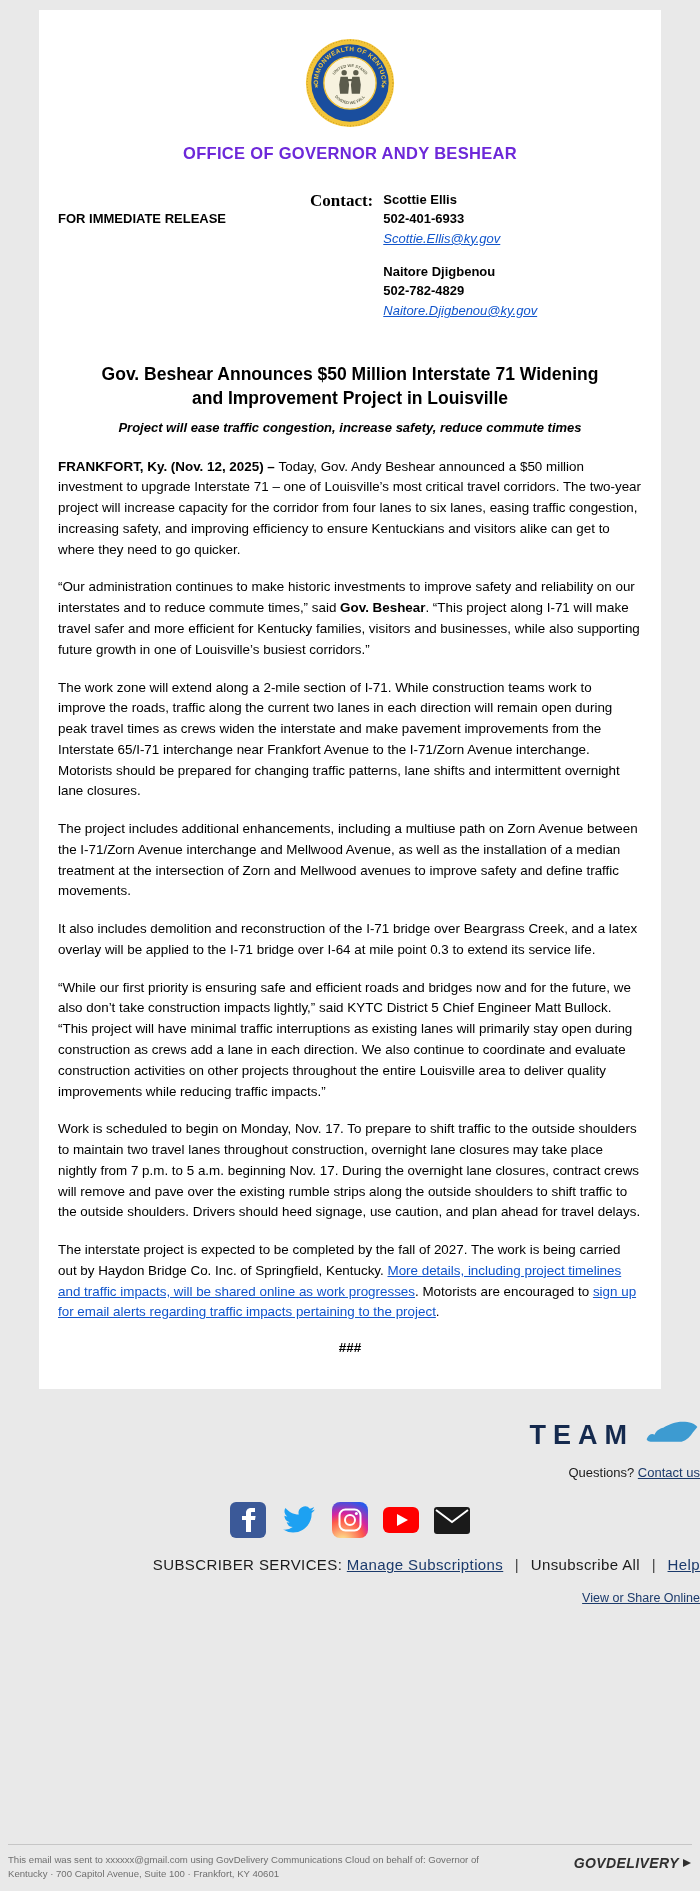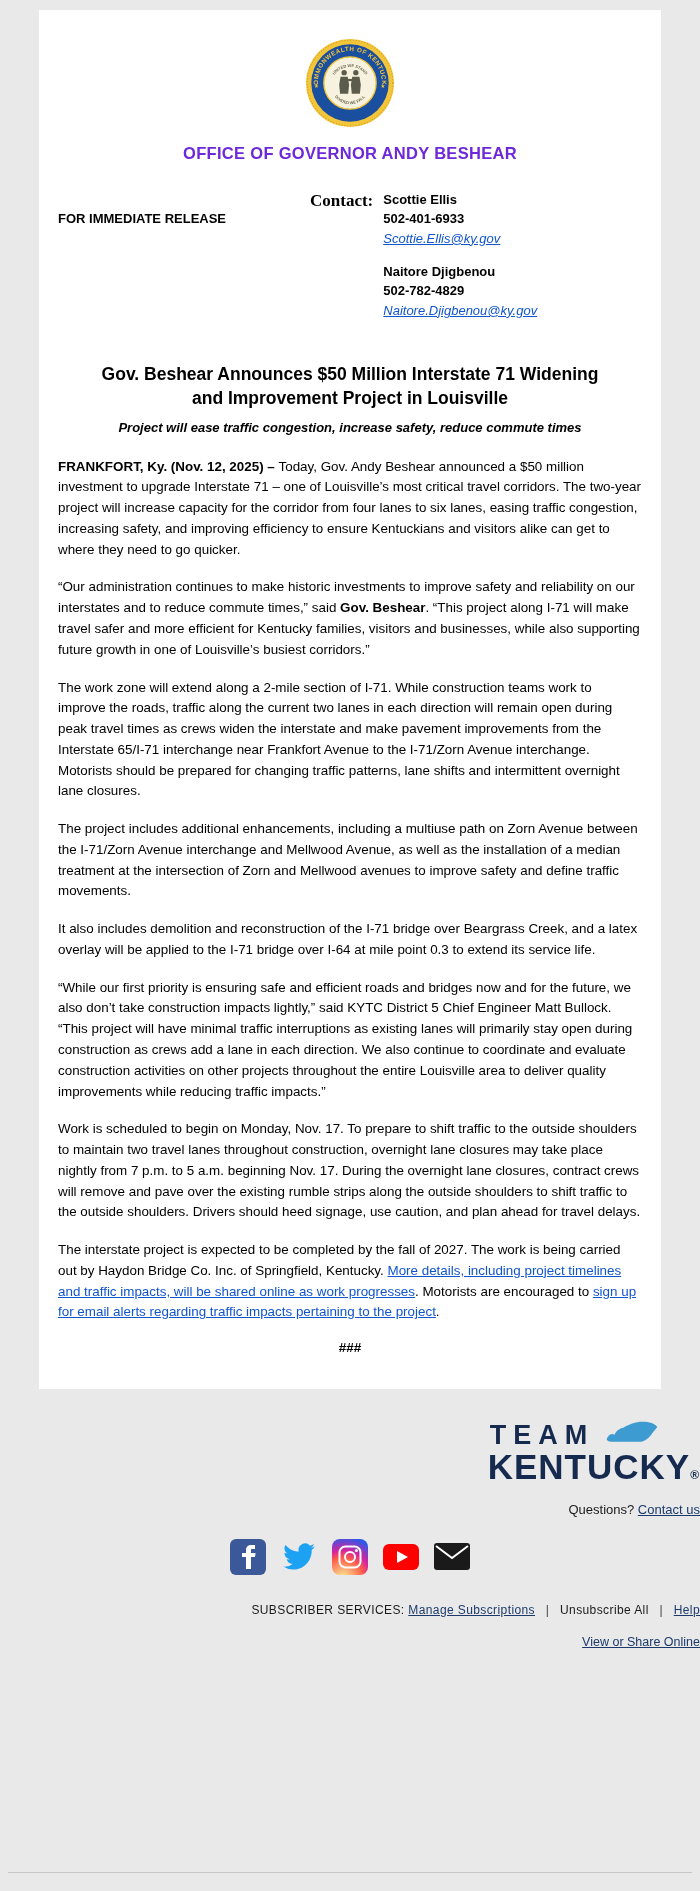--- a/index.html
+++ b/index.html
@@ -39,21 +39,21 @@
   .tk-reg { font-size:12px; vertical-align:baseline; }
 
   .questions { margin-top:16px; font-size:13px; color:#1a1a1a; }
   .footer-link { color:#1b3a6b; text-decoration:underline; }
 
   .social-row { margin-top:22px; display:flex; justify-content:center; gap:15px; align-items:center; }
   .social { width:36px; height:36px; display:flex; align-items:center; justify-content:center; cursor:pointer; }
   .fb { background:#3b5998; border-radius:6px; }
   .ig { border-radius:8px; background:radial-gradient(circle at 30% 110%, #fdf497 0%, #fd5949 45%, #d6249f 60%, #285aeb 90%); }
 
-  .subscriber { margin-top:28px; font-size:12px; letter-spacing:.4px; color:#1a1a1a; }
+  .subscriber { margin-top:18px; font-size:15px; letter-spacing:.4px; color:#1a1a1a; }
   .subscriber .sep { color:#444; margin:0 7px; }
   .view-share { margin-top:18px; font-size:12.5px; }
 
   
   .bottom { margin-top:auto; padding:0 8px 10px; }
   .rule { border-top:1px solid #c6c6c6; margin-bottom:8px; }
   .bottom-row { display:flex; justify-content:space-between; align-items:flex-start; }
   .disclaimer { width:500px; font-size:9.6px; line-height:1.45; color:#6f6f6f; }
   .gd-logo { font-size:14px; font-weight:bold; font-style:italic; color:#2f2f2f; letter-spacing:.4px; display:flex; align-items:center; gap:3px; margin-top:2px; }
 </style>
@@ -129,23 +129,20 @@
 
   <div class="footer">
 
     <div class="tk-logo">
       <div class="tk-top">
         <span class="tk-team">TEAM</span>
         <svg class="tk-state" width="56" height="28" viewBox="0 0 62 32">
           <path d="M2 23 C4 18 8 16 11 18 C13 13 17 11 21 10 C27 6 35 3 43 3 C51 3 57 5 60 9 L55 15 C52 20 48 24 42 26 L11 26 C7 26 3 26 2 23 Z" fill="#3d9bd1"></path>
         </svg>
       </div>
-      <div class="tk-bottom">
-        <span>KENTUCKY</span><span class="tk-reg">®</span>
-      </div>
     </div>
 
     <div class="questions">
       <span>Questions?</span>
       <a href="#" class="footer-link">Contact us</a>
     </div>
 
     <div class="social-row">
       <div class="social fb">
         <svg width="20" height="24" viewBox="0 0 20 24">
@@ -187,15 +184,24 @@
       <a href="#" class="footer-link">Help</a>
     </div>
 
     <div class="view-share">
       <a href="#" class="footer-link">View or Share Online</a>
     </div>
   </div>
 
   <div class="bottom">
     <div class="rule"></div>
+    <div class="bottom-row">
+      <div class="disclaimer">This email was sent to xxxxxx@gmail.com using GovDelivery Communications Cloud on behalf of: Governor of Kentucky · 700 Capitol Avenue, Suite 100 · Frankfort, KY 40601</div>
+      <div class="gd-logo">
+        <span>GOVDELIVERY</span>
+        <svg width="10" height="10" viewBox="0 0 10 10">
+            <path d="M1 1 L9 5 L1 9 Z" fill="#2f2f2f"></path>
+          </svg>
+      </div>
+    </div>
   </div>
 
 </div>
 
 </body></html>

